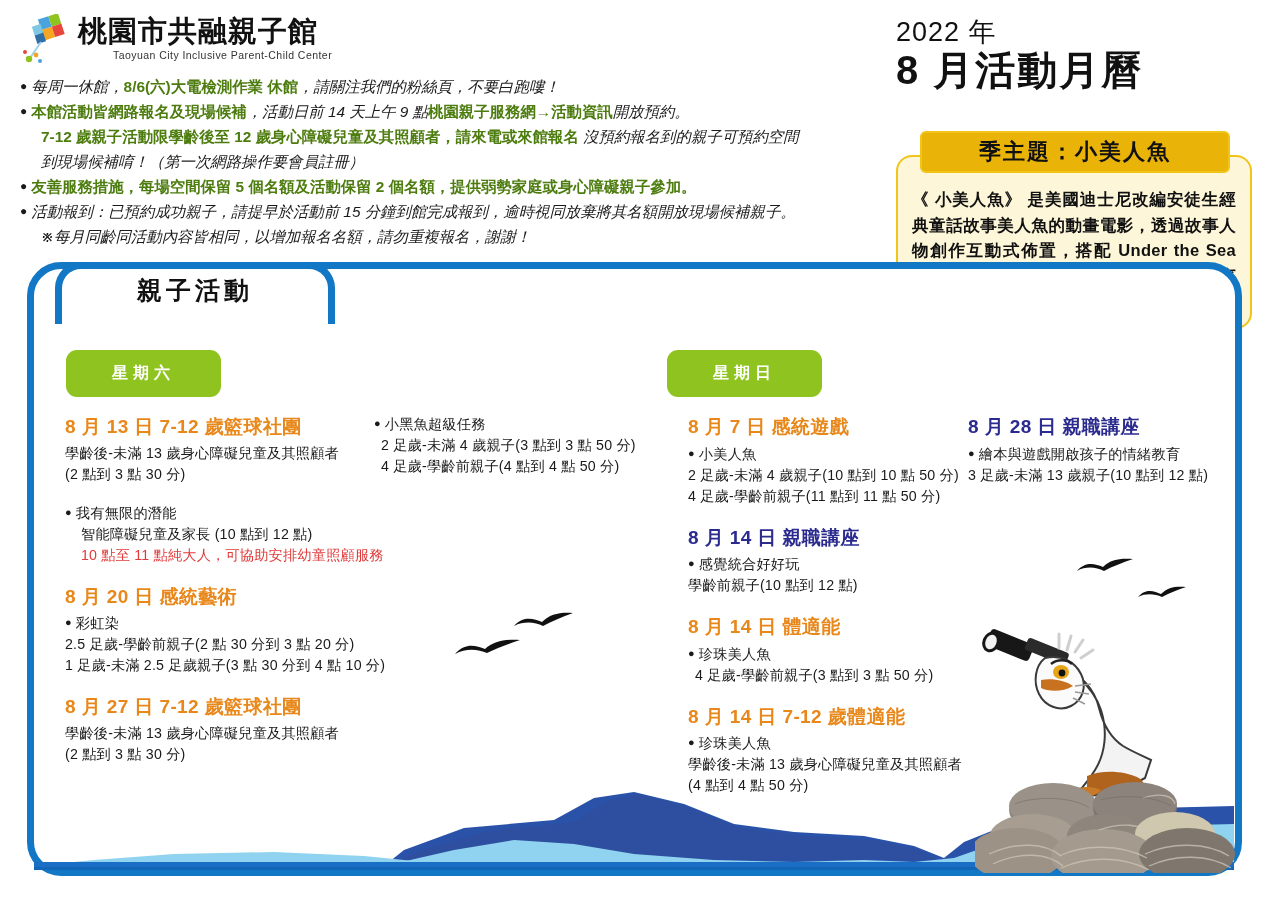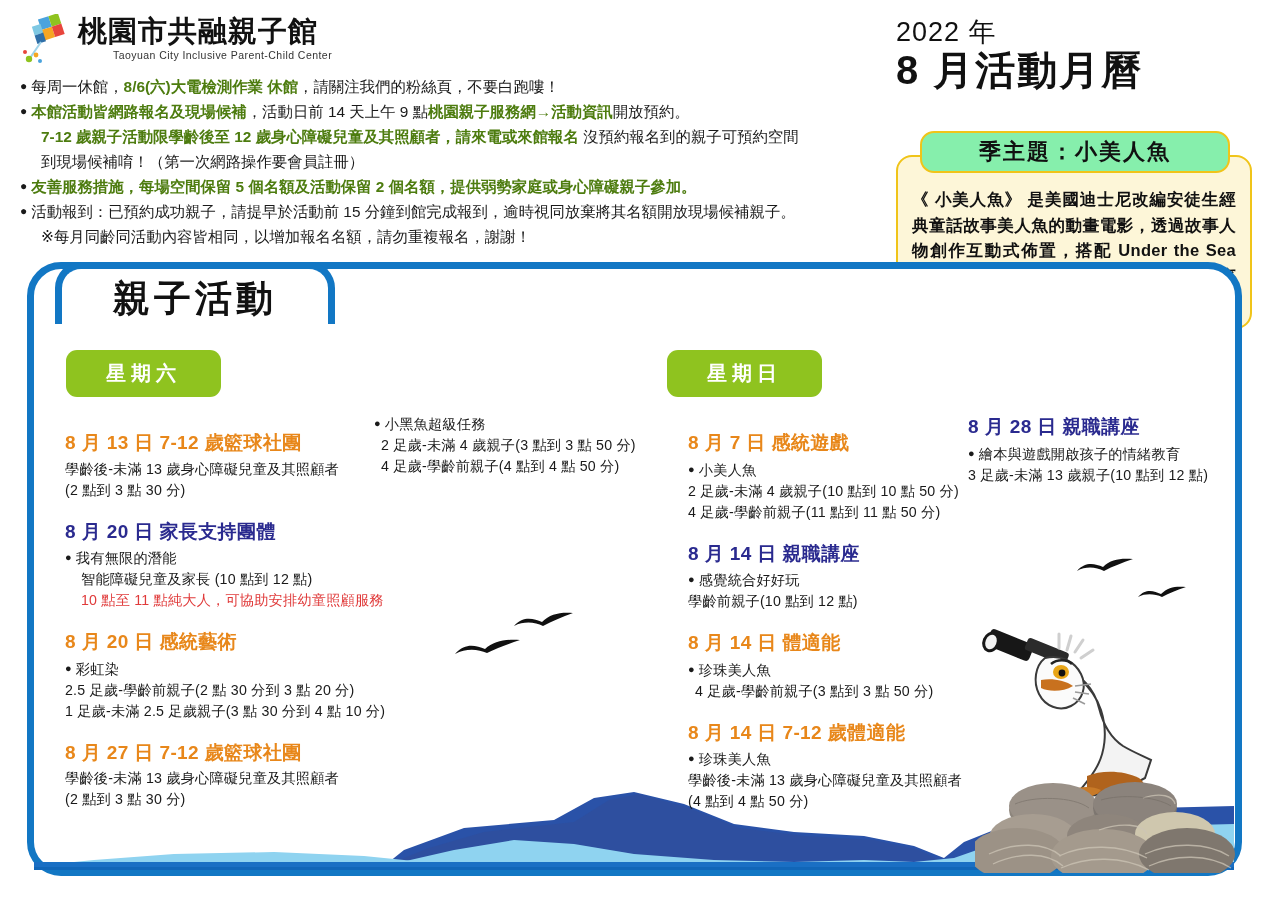--- a/index.html
+++ b/index.html
@@ -19,76 +19,76 @@
   .logo-words{padding-top:2px;}
   .logo-zh{font-size:29px;font-weight:700;letter-spacing:1px;line-height:1.05;color:#111;white-space:nowrap;}
   .logo-en{font-size:10.5px;letter-spacing:.45px;color:#333;margin-top:3px;white-space:nowrap;margin-left:35px;}
 
   
   .notices{position:absolute;left:20px;top:74px;width:900px;}
   .n-line{display:block;font-size:15.4px;line-height:25px;white-space:nowrap;}
   .n-line.indent{padding-left:21px;}
   .bullet{font-size:12px;vertical-align:2px;margin-right:4px;}
   .redb{color:#4d7c0f;font-weight:700;text-align:right;}
-  .blk{color:#1a1a1a;}
+  .blk{color:#1a1a1a;font-style:italic;}
 
   
   .r-head{position:absolute;right:54px;top:18px;text-align:left;width:330px;}
   .r-year{font-size:27px;color:#111;letter-spacing:1px;line-height:1.1;}
   .r-title{font-size:40px;font-weight:700;color:#111;letter-spacing:2px;line-height:1.2;margin-top:-2px;}
 
   
   .theme-card{
     position:absolute;left:896px;top:155px;width:356px;
     background:#fdf6d8;border:2.5px solid #f0c419;border-radius:16px;
     padding:30px 14px 12px 14px;box-sizing:border-box;
   }
   .theme-badge{
     position:absolute;left:22px;top:-26px;width:310px;height:42px;
-    background:#86efac;border:2.5px solid #f0c419;border-radius:14px;
+    background:#eab308;border:2.5px solid #f0c419;border-radius:6px;
     display:flex;align-items:center;justify-content:center;
     font-size:22px;font-weight:700;color:#111;letter-spacing:2px;box-sizing:border-box;
   }
   .theme-text{font-size:16.5px;line-height:25.5px;color:#111;font-weight:700;letter-spacing:.3px;text-align:justify;}
 
   
   .frame{
     position:absolute;left:27px;top:262px;width:1215px;height:614px;
     border:7px solid #1277c4;border-radius:34px;box-sizing:border-box;background:#fff;
   }
   .frame-tab{
     position:absolute;left:55px;top:262px;width:280px;height:62px;
     border:7px solid #1277c4;border-bottom:none;border-radius:26px 26px 0 0;
     background:#fff;box-sizing:border-box;z-index:3;
   }
   .frame-tab-mask{position:absolute;left:62px;top:314px;width:266px;height:16px;background:#fff;z-index:4;}
   .tab-label{
     position:absolute;left:55px;top:274px;width:280px;text-align:center;
-    font-size:37px;font-weight:700;letter-spacing:4px;color:#111;z-index:5;
+    font-size:25px;font-weight:700;letter-spacing:4px;color:#111;z-index:5;
   }
 
   
   .day-badge{
     position:absolute;width:155px;height:47px;background:#8fc31f;border-radius:11px;
     display:flex;align-items:center;justify-content:center;
-    color:#fff;font-size:20px;font-weight:700;letter-spacing:5px;z-index:6;
+    color:#fff;font-size:16px;font-weight:700;letter-spacing:5px;z-index:6;
   }
   .badge-sat{left:66px;top:350px;}
   .badge-sun{left:667px;top:350px;}
 
   
   .col{position:absolute;z-index:6;}
   .col-sat-1{left:65px;top:413px;width:300px;}
   .col-sat-2{left:374px;top:413px;width:290px;}
   .col-sun-1{left:688px;top:413px;width:300px;}
   .col-sun-2{left:968px;top:413px;width:290px;}
 
   .act{margin-bottom:17px;}
   .act-title{font-size:19px;font-weight:700;letter-spacing:.4px;line-height:1.45;margin-bottom:2px;}
-  .t-orange{color:#e8871a;margin-top:16px;}
+  .t-orange{color:#e8871a;}
   .t-blue{color:#2a2a8f;}
   .act-line{font-size:14.2px;line-height:21px;color:#1a1a1a;letter-spacing:.2px;white-space:nowrap;}
   .act-line .dot{font-size:11px;vertical-align:2px;margin-right:4px;}
   .act-line.ind{padding-left:16px;}
   .act-line.ind2{padding-left:7px;}
   .act-line.redline{color:#e03a3a;}
 
   
   .bird{position:absolute;z-index:2;}
   .sea{position:absolute;left:34px;top:770px;width:1200px;height:100px;z-index:1;}
@@ -162,21 +162,20 @@
   <div class="day-badge badge-sat">星期六</div>
   <div class="day-badge badge-sun">星期日</div>
 
   <div class="col col-sat-1" id="col-0">
       <div class="act">
         <div class="act-title t-orange">8 月 13 日 7-12 歲籃球社團</div>
         <div class="act-line"><span>學齡後-未滿 13 歲身心障礙兒童及其照顧者</span></div>
         <div class="act-line"><span>(2 點到 3 點 30 分)</span></div>
       </div>
       <div class="act">
-        <div class="act-title t-blue">8 月 20 日 家長支持團體</div>
         <div class="act-line"><span class="dot">●</span><span>我有無限的潛能</span></div>
         <div class="act-line ind"><span>智能障礙兒童及家長 (10 點到 12 點)</span></div>
         <div class="act-line ind redline"><span>10 點至 11 點純大人，可協助安排幼童照顧服務</span></div>
       </div>
       <div class="act">
         <div class="act-title t-orange">8 月 20 日 感統藝術</div>
         <div class="act-line"><span class="dot">●</span><span>彩虹染</span></div>
         <div class="act-line"><span>2.5 足歲-學齡前親子(2 點 30 分到 3 點 20 分)</span></div>
         <div class="act-line"><span>1 足歲-未滿 2.5 足歲親子(3 點 30 分到 4 點 10 分)</span></div>
       </div>

